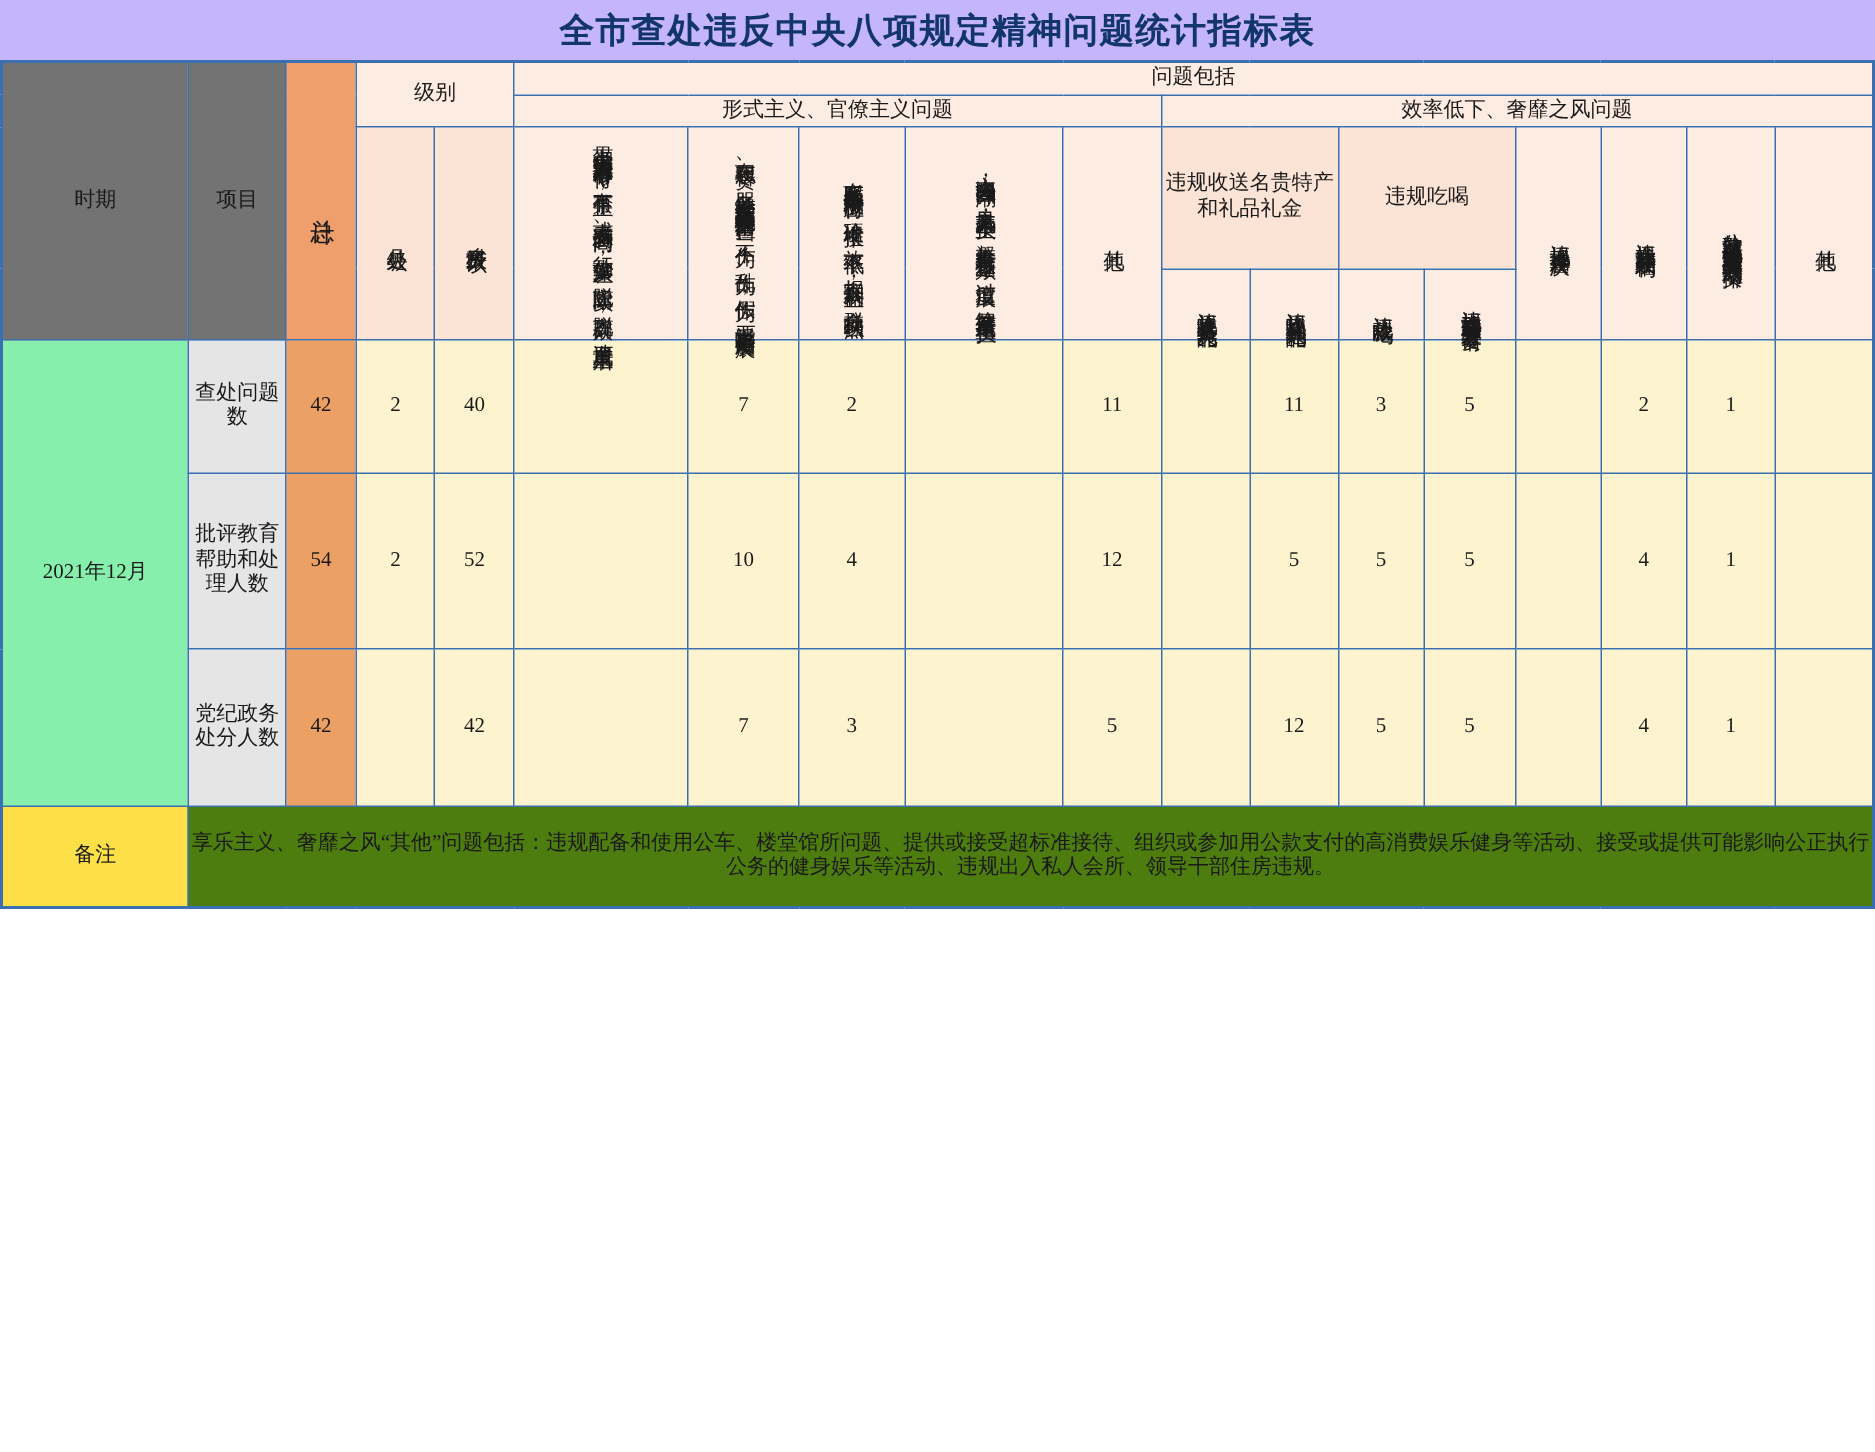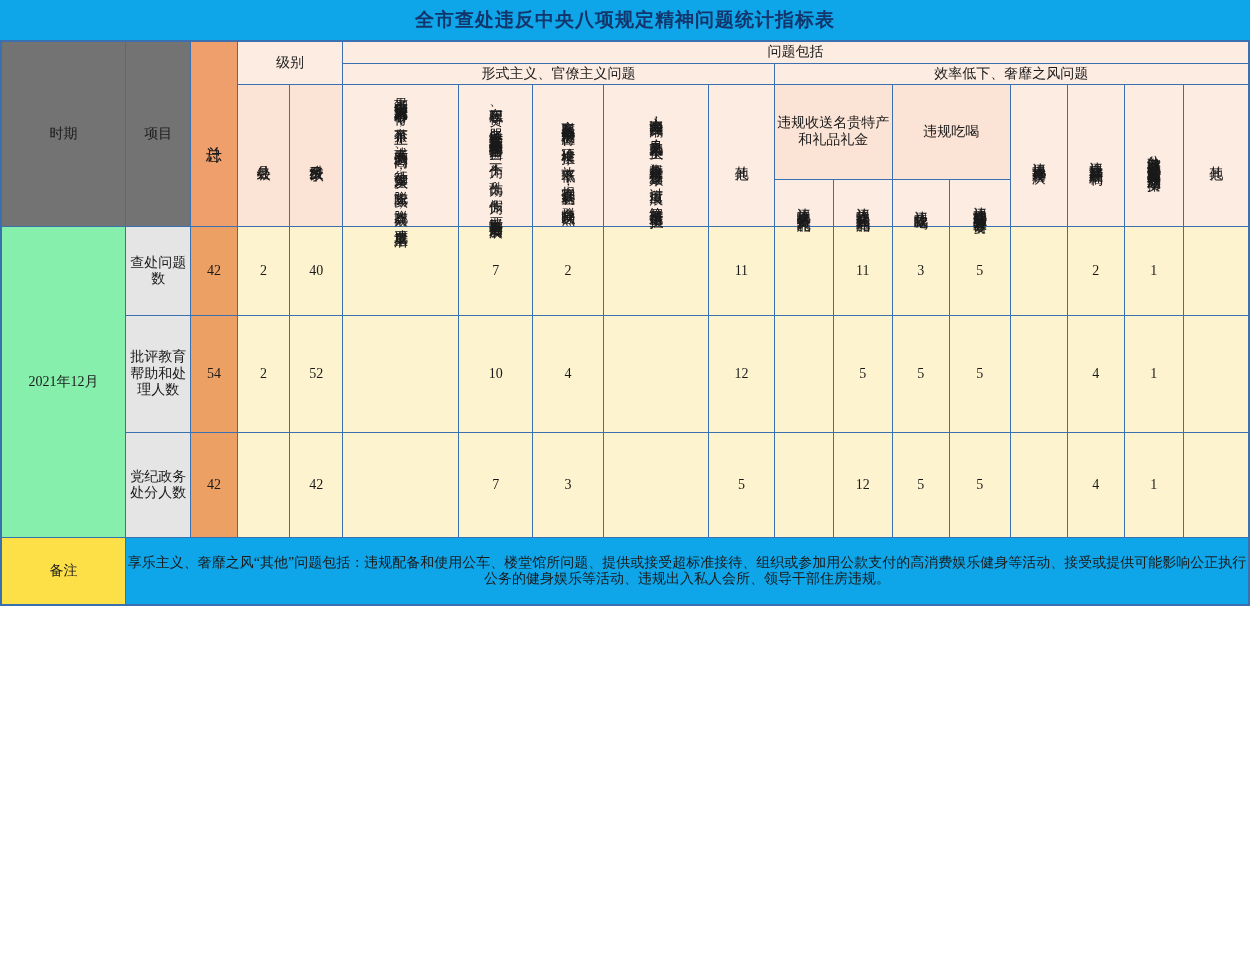--- a/index.html
+++ b/index.html
@@ -18,24 +18,24 @@
     width: 1250px;
     height: 968px;
     position: relative;
     box-sizing: border-box;
   }
   .title-bar {
     height: 40px;
     display: flex;
     align-items: center;
     justify-content: center;
-    font-size: 19px;
+    font-size: 23px;
     font-weight: bold;
     letter-spacing: 1px;
-    background: #0ea5e9;
+    background: #c4b5fd;
     color: #12356b;
   }
   table.main {
     border-collapse: collapse;
     table-layout: fixed;
     width: 1250px;
     border-top: 2px solid #3a6fb0;
     border-left: 2px solid #3a6fb0;
     border-right: 2px solid #3a6fb0;
     border-bottom: 2px solid #3a6fb0;
@@ -69,21 +69,21 @@
   .hdr-blue { background: #737373; }
   .hdr-peach { background: #fbe3d5; }
   .hdr-peach-lite { background: #fdece2; }
   .total-col { background: #ef9f6b; }
   .total-col-body { background: #eda063; font-size: 16px; }
   .row-label { background: #e5e5e5; }
   .data-cell { background: #fdf3cf; }
   .time-cell { background: #86efac; font-size: 15px; }
   .note-label { background: #fde047; font-size: 15px; }
   .note-text {
-    background: #0ea5e9;
+    background: #4d7c0f;
     text-align: center;
     font-size: 15px;
     line-height: 1.6;
     padding: 8px 16px;
   }
   .big { font-size: 16px; }
 </style>
 </head>
 <body>
 

